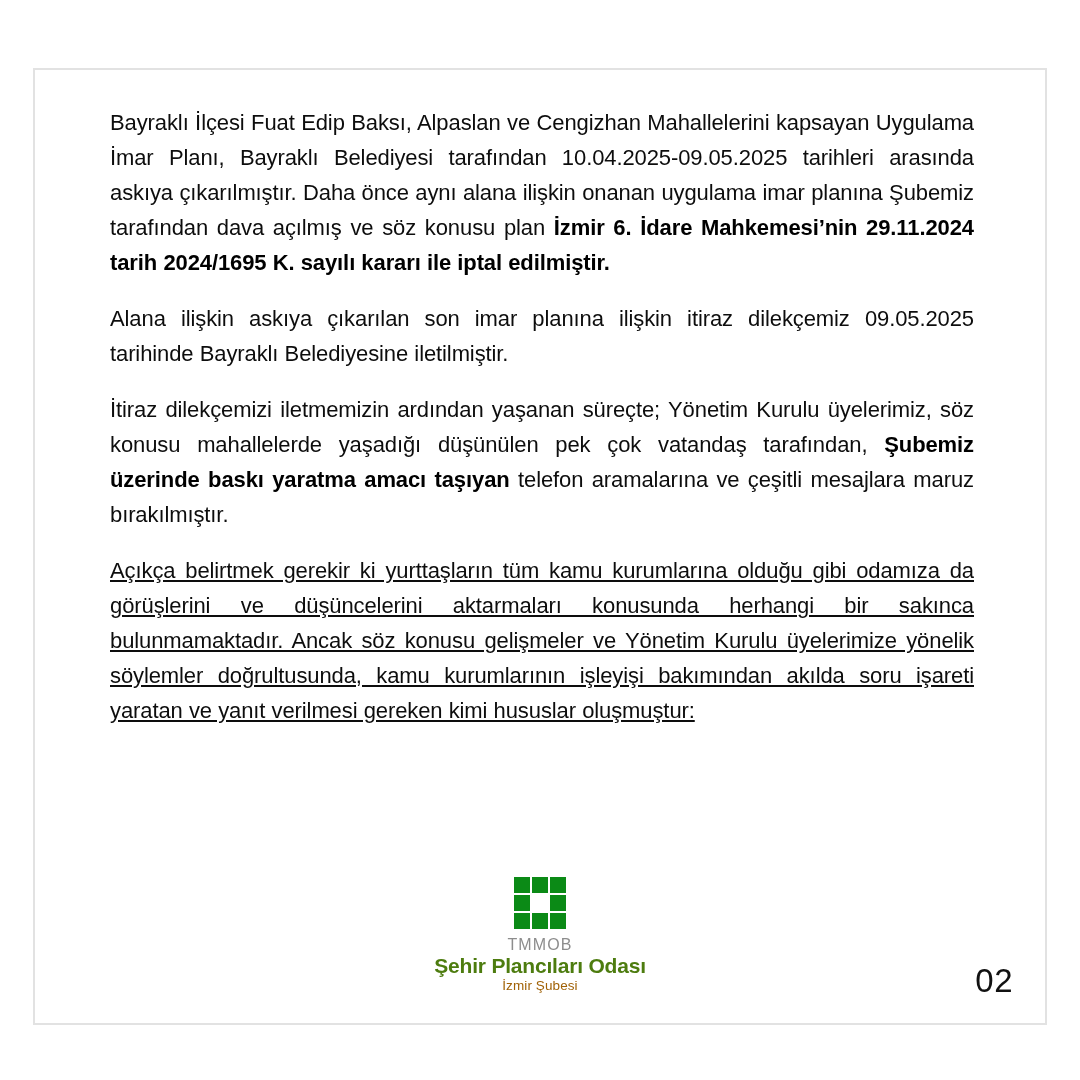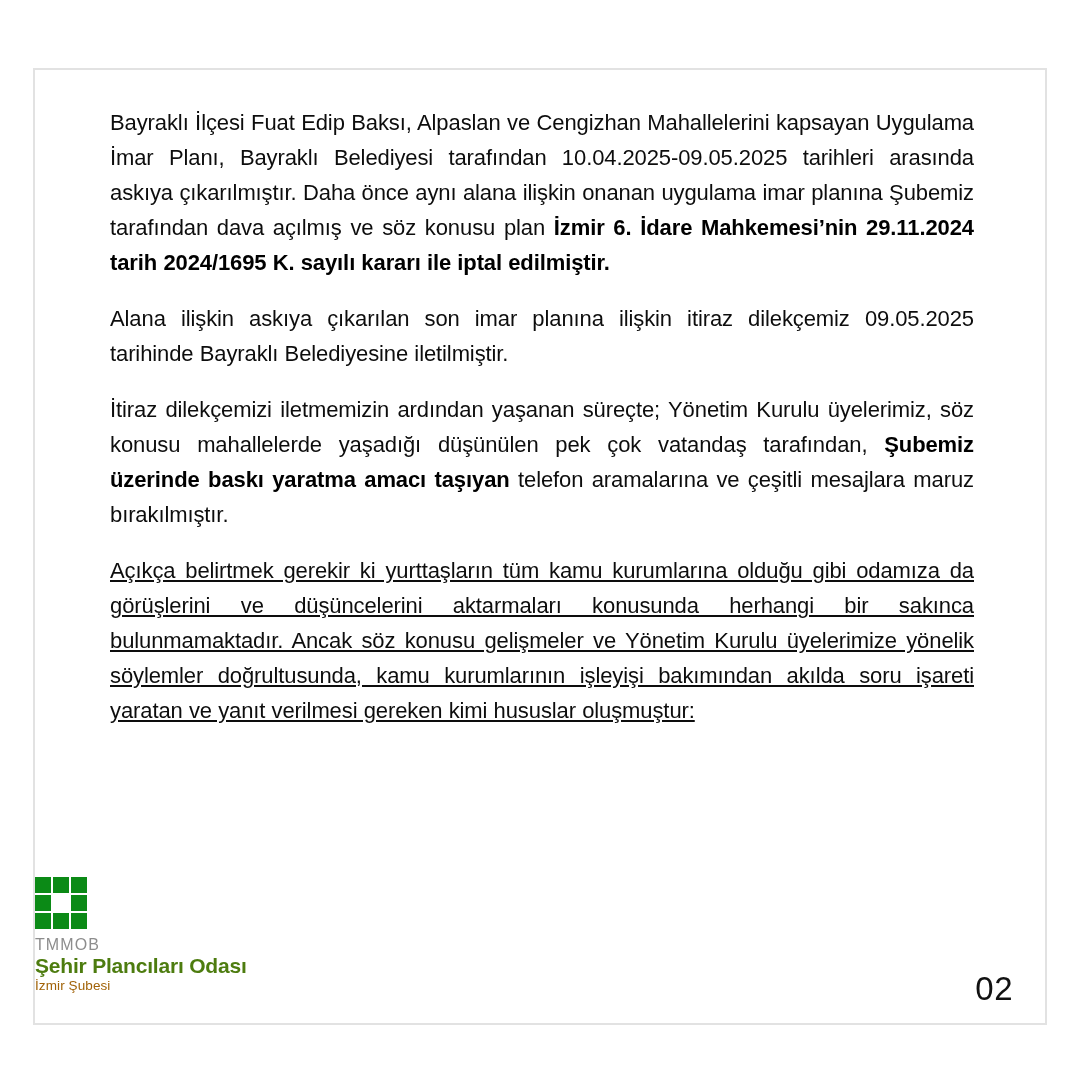--- a/index.html
+++ b/index.html
@@ -61,20 +61,21 @@
   }
 
   
   .logo-block {
     position: absolute;
     left: 0;
     right: 0;
     bottom: 30px;
     display: flex;
     flex-direction: column;
+    align-items: center;
     justify-content: flex-end;
   }
 
   .logo-mark {
     width: 52px;
     height: 52px;
     display: grid;
     grid-template-columns: repeat(3, 1fr);
     grid-template-rows: repeat(3, 1fr);
     gap: 2.5px;
@@ -109,21 +110,21 @@
     color: #a16207;
     font-weight: 400;
     letter-spacing: 0.1px;
     margin-top: 1px;
   }
 
   
   .page-number {
     position: absolute;
     right: 32px;
-    bottom: 16px;
+    bottom: 24px;
     font-size: 33px;
     line-height: 36px;
     color: #111111;
     font-weight: 400;
     letter-spacing: 0.5px;
   }
 </style>
 </head>
 <body>
 

